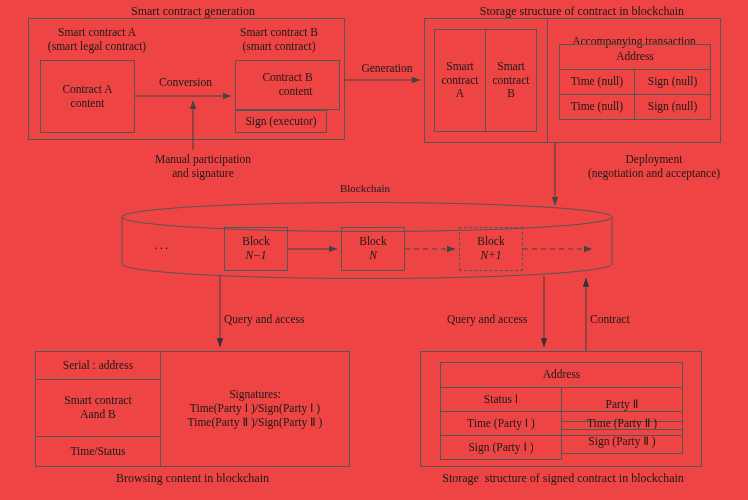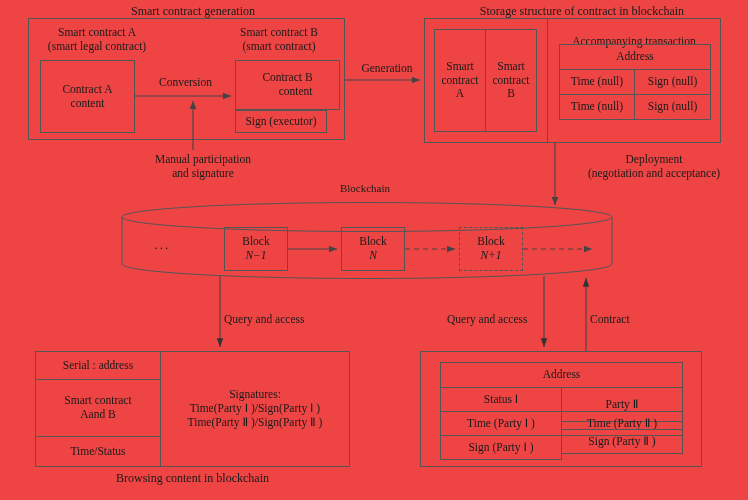--- a/index.html
+++ b/index.html
@@ -161,20 +161,21 @@
 
   <div class="cell" style="left:440px; top:387px; width:122px; height:25px;">Status Ⅰ</div>
   <div class="cell" style="left:561px; top:387px; width:122px; height:35px;">Party Ⅱ</div>
 
   <div class="cell" style="left:440px; top:411px; width:122px; height:25px;">Time (Party Ⅰ )</div>
   <div class="cell" style="left:561px; top:411px; width:122px; height:25px;">Time (Party Ⅱ )</div>
 
   <div class="cell" style="left:440px; top:435px; width:122px; height:25px;">Sign (Party Ⅰ )</div>
   <div class="cell" style="left:561px; top:429px; width:122px; height:25px;">Sign (Party Ⅱ )</div>
 
+  <div class="caption" style="left:418px; top:471px; width:290px; font-size:12px;">Storage  structure of signed contract in blockchain</div>
 
   <svg class="overlay" viewBox="0 0 748 500">
     <defs>
       <marker id="ah" markerWidth="9" markerHeight="9" refX="7.6" refY="3.2" orient="auto" markerUnits="strokeWidth">
         <path d="M0,0 L7.6,3.2 L0,6.4 z" fill="#444444"></path>
       </marker>
       <marker id="ahs" markerWidth="10" markerHeight="10" refX="8" refY="3" orient="auto" markerUnits="strokeWidth">
         <path d="M0,0 L8,3 L0,6 z" fill="#333333"></path>
       </marker>
     </defs>

